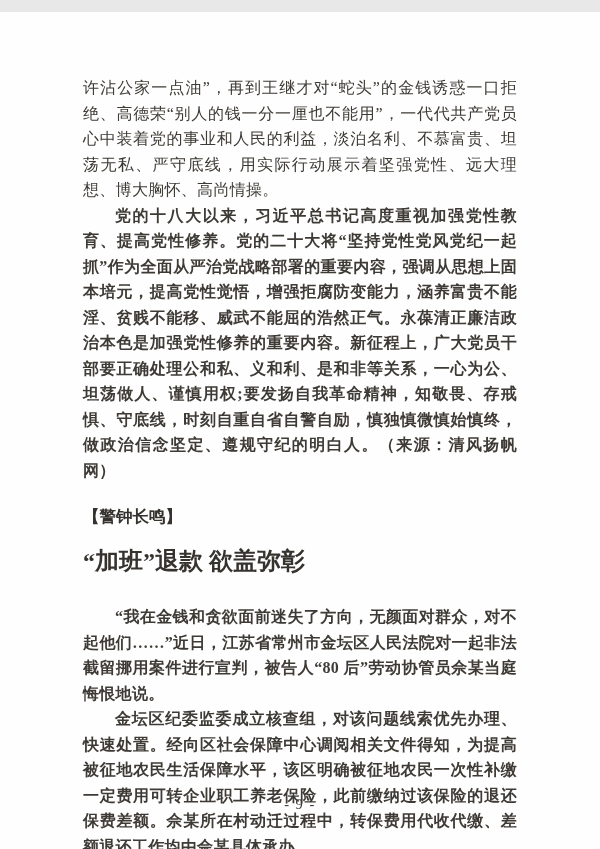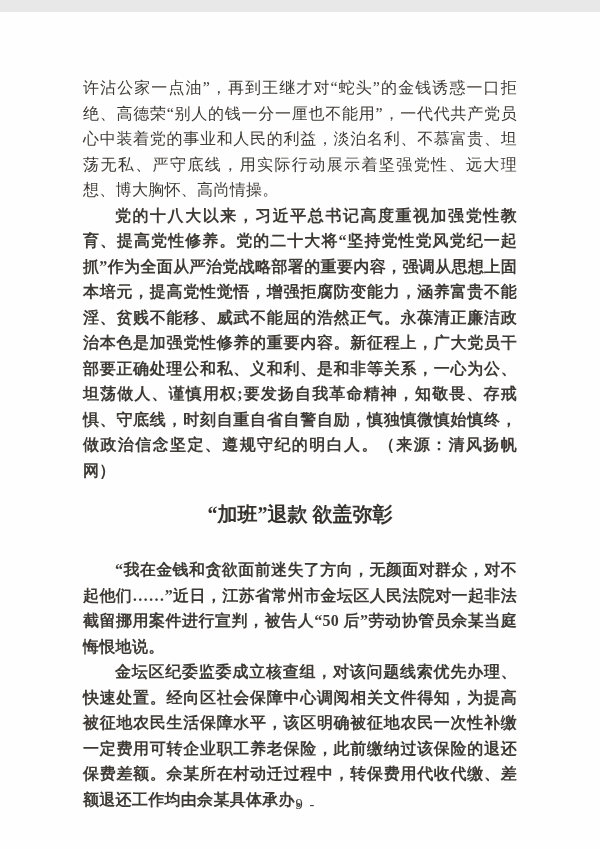--- a/index.html
+++ b/index.html
@@ -39,24 +39,23 @@
     margin-top: 21px;
     font-size: 16.5px;
     line-height: 26px;
     font-weight: bold;
     color: #36332f;
   }
   .article-title {
     margin: 0;
     margin-top: 17px;
     margin-bottom: 29px;
-    font-size: 20px;
+    font-size: 24px;
     line-height: 28px;
     font-weight: bold;
-    text-align: center;
     color: #36332f;
   }
   .page-number {
     position: absolute;
     left: 0;
     right: 0;
     top: 784px;
     text-align: center;
     font-size: 14.5px;
     color: #3e3a35;
@@ -66,24 +65,25 @@
 </head>
 <body>
 
 <div class="page">
   <div class="content">
 
     <p class="body-text">许沾公家一点油”，再到王继才对“蛇头”的金钱诱惑一口拒绝、高德荣“别人的钱一分一厘也不能用”，一代代共产党员心中装着党的事业和人民的利益，淡泊名利、不慕富贵、坦荡无私、严守底线，用实际行动展示着坚强党性、远大理想、博大胸怀、高尚情操。</p>
 
     <p class="body-text indent">党的十八大以来，习近平总书记高度重视加强党性教育、提高党性修养。党的二十大将“坚持党性党风党纪一起抓”作为全面从严治党战略部署的重要内容，强调从思想上固本培元，提高党性觉悟，增强拒腐防变能力，涵养富贵不能淫、贫贱不能移、威武不能屈的浩然正气。永葆清正廉洁政治本色是加强党性修养的重要内容。新征程上，广大党员干部要正确处理公和私、义和利、是和非等关系，一心为公、坦荡做人、谨慎用权;要发扬自我革命精神，知敬畏、存戒惧、守底线，时刻自重自省自警自励，慎独慎微慎始慎终，做政治信念坚定、遵规守纪的明白人。（来源：清风扬帆网）</p>
 
+    <p class="section-label">【警钟长鸣】</p>
 
     <h1 class="article-title">“加班”退款 欲盖弥彰</h1>
 
-    <p class="body-text indent">“我在金钱和贪欲面前迷失了方向，无颜面对群众，对不起他们……”近日，江苏省常州市金坛区人民法院对一起非法截留挪用案件进行宣判，被告人“50 后”劳动协管员佘某当庭悔恨地说。</p>
+    <p class="body-text indent">“我在金钱和贪欲面前迷失了方向，无颜面对群众，对不起他们……”近日，江苏省常州市金坛区人民法院对一起非法截留挪用案件进行宣判，被告人“80 后”劳动协管员佘某当庭悔恨地说。</p>
 
 
     <p class="body-text indent">金坛区纪委监委成立核查组，对该问题线索优先办理、快速处置。经向区社会保障中心调阅相关文件得知，为提高被征地农民生活保障水平，该区明确被征地农民一次性补缴一定费用可转企业职工养老保险，此前缴纳过该保险的退还保费差额。佘某所在村动迁过程中，转保费用代收代缴、差额退还工作均由佘某具体承办。</p>
 
   </div>
 
   <div class="page-number">- 9 -</div>
 </div>
 
 </body></html>

